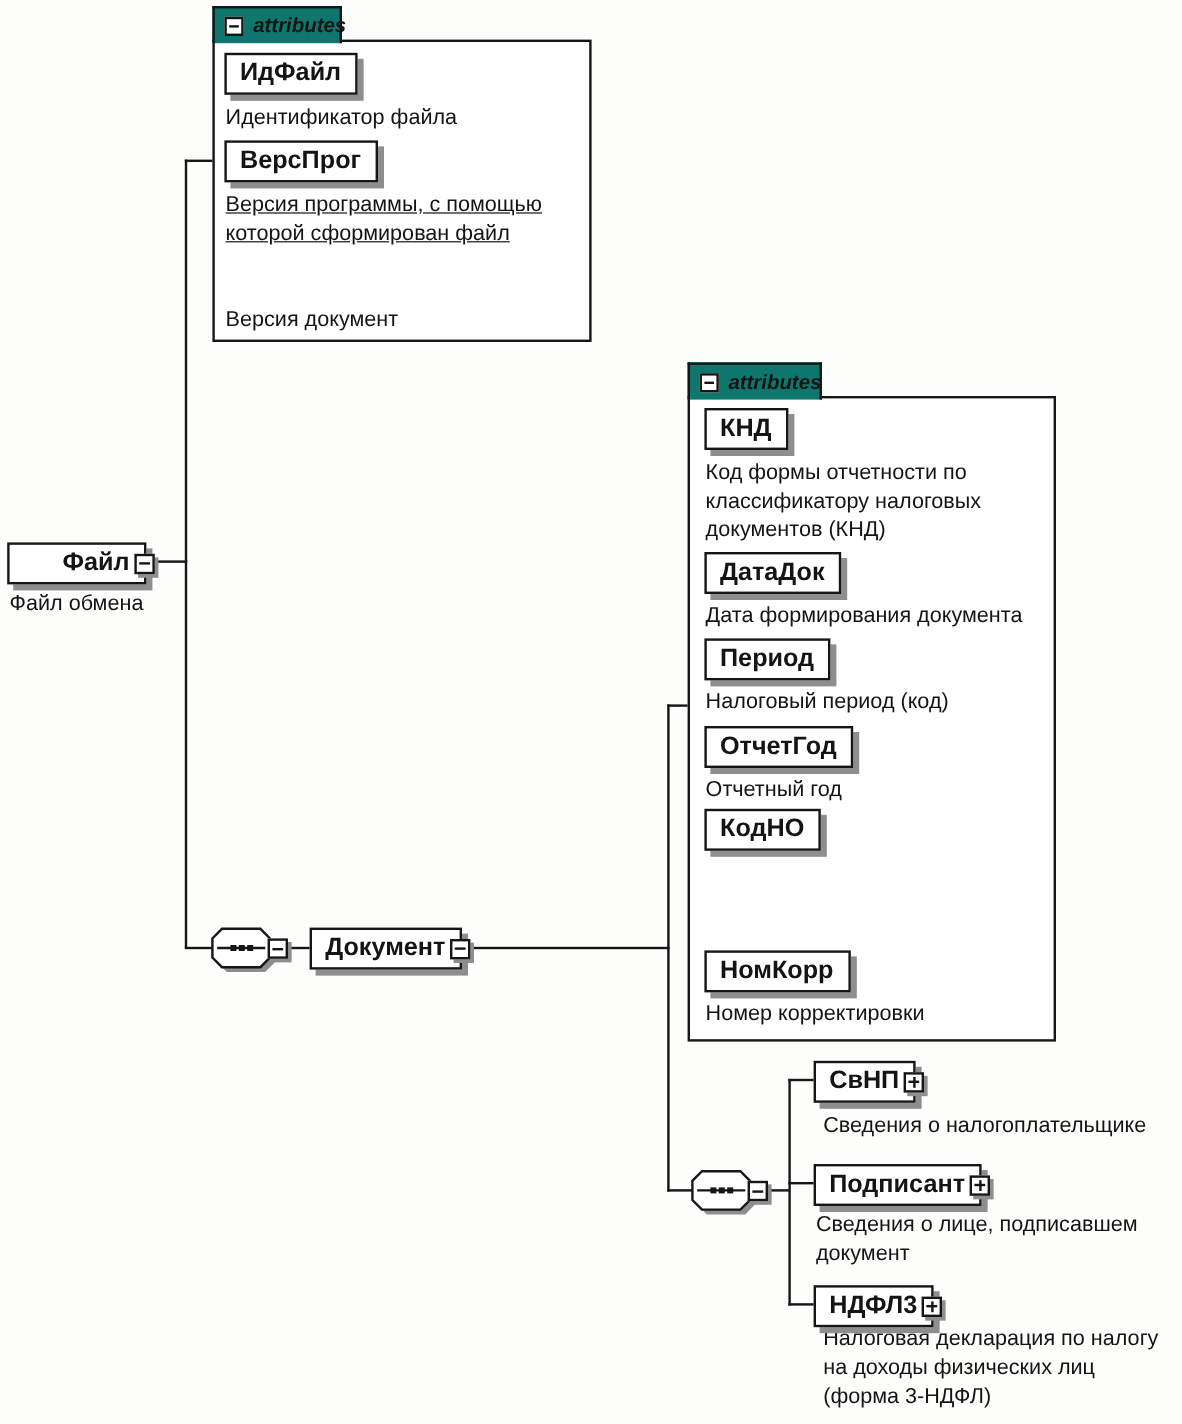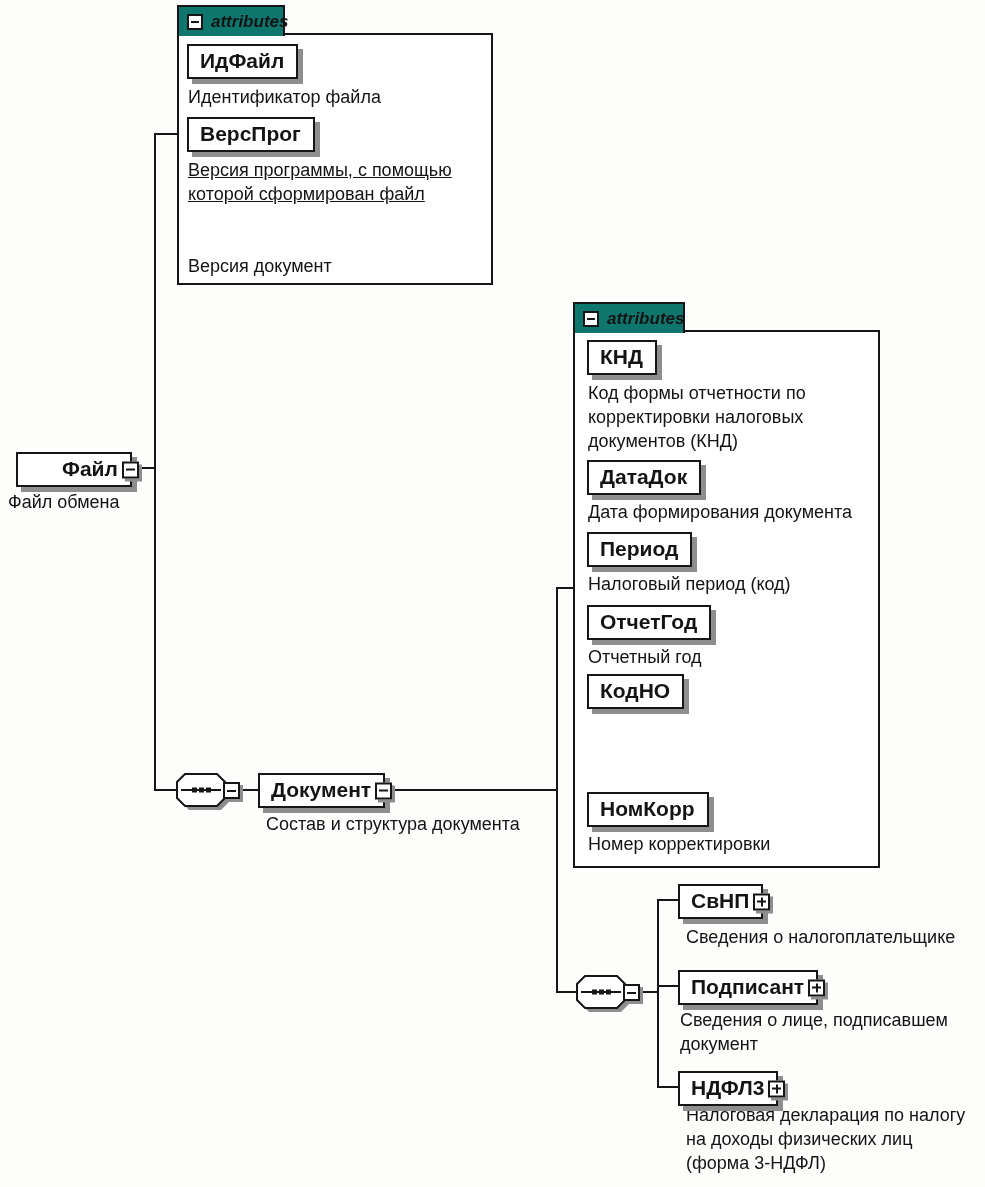--- a/index.html
+++ b/index.html
@@ -75,21 +75,21 @@
   </div>
   <div class="cap" style="left:188px;top:85px;width:290px;">Идентификатор файла</div>
 
   <div class="el-box" style="left:187px;top:117px;">
     <span>ВерсПрог</span>
   </div>
   <div class="cap" style="left:188px;top:158px;width:266px;text-decoration:underline;">Версия программы, с помощью которой сформирован файл</div>
 
   <div class="cap" style="left:188px;top:254px;width:290px;">Версия документ</div>
 
-  <div class="el-box" style="left:16px;top:452px;padding-left:44px;">
+  <div class="el-box" style="left:6px;top:452px;padding-left:44px;">
     <span>Файл</span>
     <span class="connector"></span>
   </div>
   <div class="cap" style="left:8px;top:490px;width:190px;">Файл обмена</div>
 
   <div class="seq" style="left:172px;top:769px;">
     <svg width="58" height="42" viewBox="0 0 58 42">
       <polygon points="13,5 45,5 53,13 53,29 45,37 13,37 5,29 5,13" transform="translate(4,4)" fill="#8e8e8e"></polygon>
       <polygon points="13,5 45,5 53,13 53,29 45,37 13,37 5,29 5,13" fill="#ffffff" stroke="#161616" stroke-width="2"></polygon>
       <line x1="9" y1="21" x2="49" y2="21" stroke="#161616" stroke-width="2"></line>
@@ -97,32 +97,31 @@
       <rect x="27" y="18.5" width="5" height="5" fill="#161616"></rect>
       <rect x="34" y="18.5" width="5" height="5" fill="#161616"></rect>
     </svg>
   </div>
   <div class="connector" style="left:223px;top:782px;right:auto;transform:none;"></div>
 
   <div class="el-box" style="left:258px;top:773px;">
     <span>Документ</span>
     <span class="connector"></span>
   </div>
-  <div class="cap" style="left:266px;top:812px;width:292px;">Состав и структура документа</div>
 
   <div class="attr-main" style="left:573px;top:330px;width:307px;height:538px;"></div>
   <div class="attr-tab" style="left:573px;top:302px;width:112px;height:31px;">
     <span class="toggle"></span>
     <span class="label">attributes</span>
   </div>
 
   <div class="el-box" style="left:587px;top:340px;">
     <span>КНД</span>
   </div>
-  <div class="cap" style="left:588px;top:381px;width:230px;">Код формы отчетности по корректировки налоговых документов (КНД)</div>
+  <div class="cap" style="left:588px;top:381px;width:230px;">Код формы отчетности по классификатору налоговых документов (КНД)</div>
 
   <div class="el-box" style="left:587px;top:460px;">
     <span>ДатаДок</span>
   </div>
   <div class="cap" style="left:588px;top:500px;width:290px;">Дата формирования документа</div>
 
   <div class="el-box" style="left:587px;top:532px;">
     <span>Период</span>
   </div>
   <div class="cap" style="left:588px;top:572px;width:290px;">Налоговый период (код)</div>

